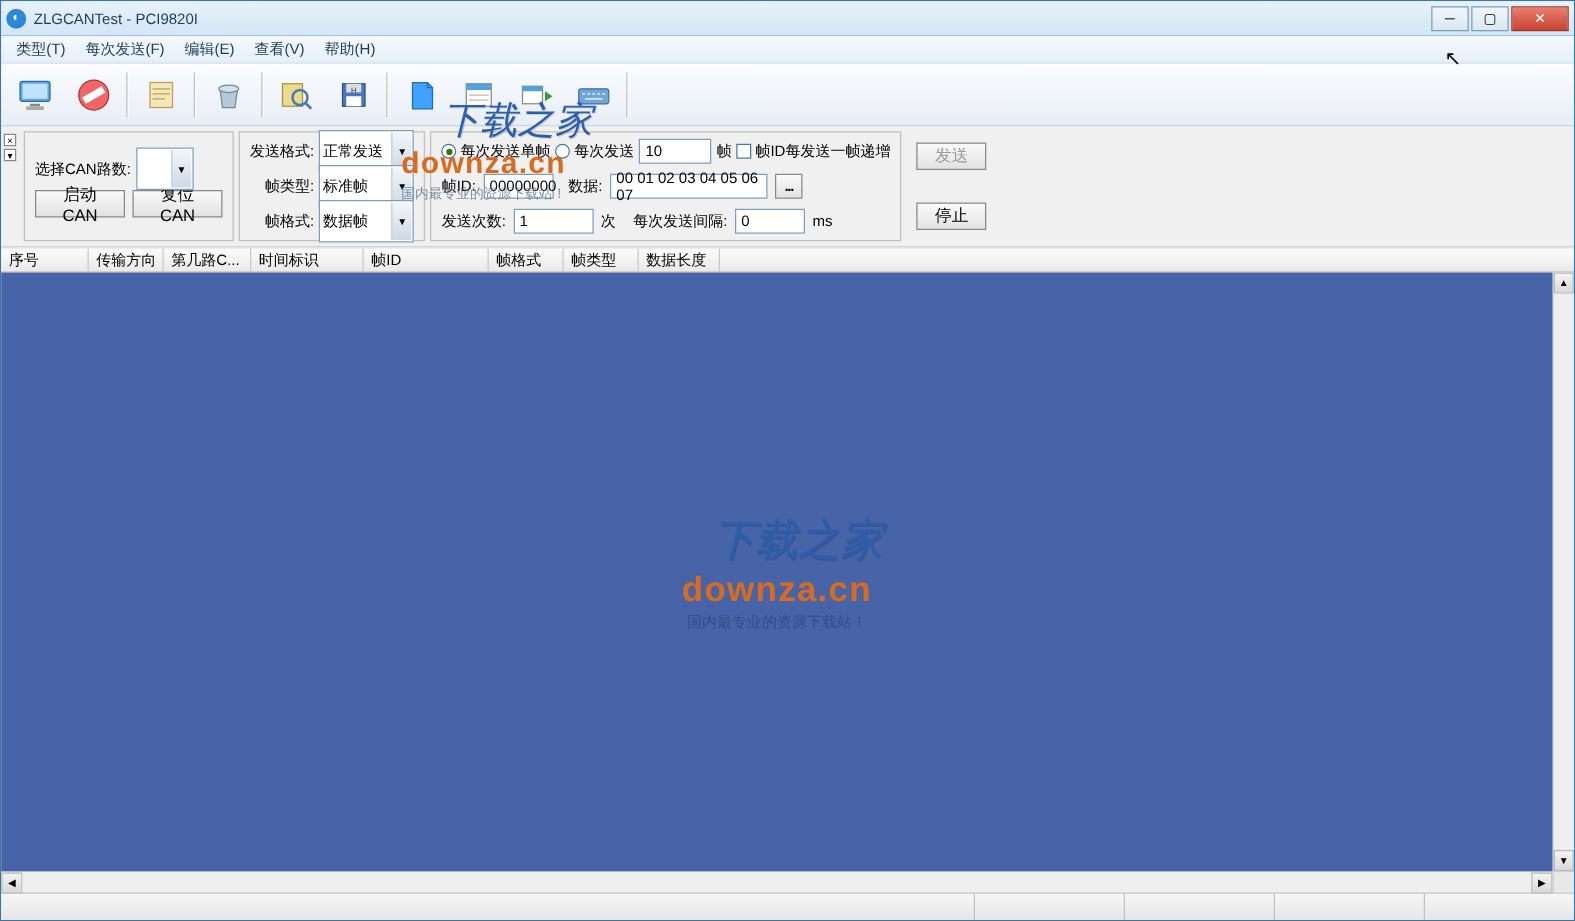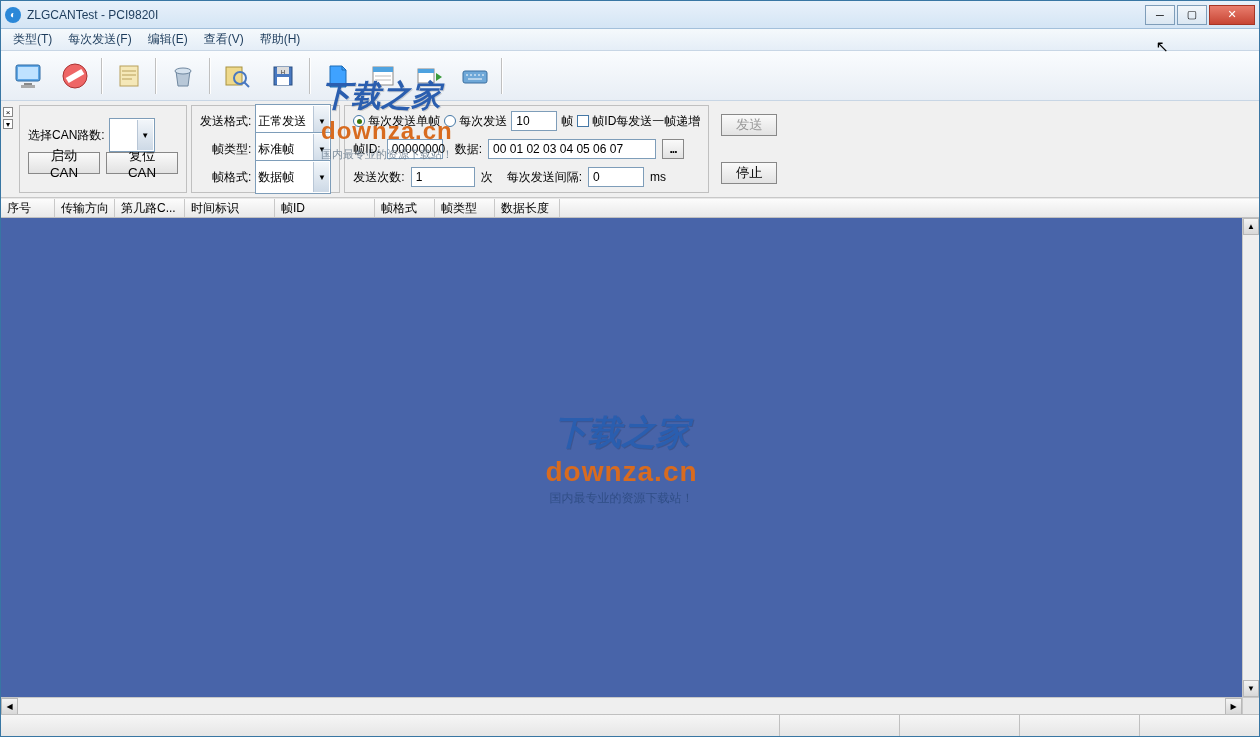--- a/index.html
+++ b/index.html
@@ -37,21 +37,21 @@
 .table-body { flex: 1; background: #4864a9; position: relative; overflow: hidden; }
 .vscroll { width: 17px; background: #f0f0f0; border-left: 1px solid #c8c8c8; display: flex; flex-direction: column; }
 .scroll-btn { height: 17px; background: linear-gradient(#f4f4f4, #d8d8d8); border: 1px solid #b8b8b8; display: flex; align-items: center; justify-content: center; font-size: 8px; }
 .scroll-track { flex: 1; background: #efefef; }
 .hscroll-row { height: 17px; display: flex; border-top: 1px solid #c8c8c8; }
 .hscroll { flex: 1; background: #efefef; display: flex; }
 .statusbar { height: 22px; background: linear-gradient(#f6f6f6, #e6e6e6); border-top: 1px solid #c0c0c0; display: flex; }
 .status-cell { border-left: 1px solid #c0c0c0; padding: 2px 6px; }
 .status-main { flex: 1; }
 .watermark { position: absolute; left: 50%; top: 50%; transform: translate(-50%, -50%); text-align: center; pointer-events: none; }
-.wm-cn { font-size: 34px; font-weight: bold; font-style: italic; color: #2a5eaf; text-shadow: 1px 1px 0 rgba(0,0,0,0.15); }
+.wm-cn { font-size: 34px; font-weight: normal; font-style: italic; color: #2a5eaf; text-shadow: 1px 1px 0 rgba(0,0,0,0.15); margin-left: 33px; }
 .wm-en { font-size: 28px; font-weight: bold; color: #d86b1f; letter-spacing: 1px; }
 .wm-sub { font-size: 12px; color: #3b5180; opacity: 0.85; margin-top: 2px; }
 .watermark-top { position: absolute; left: 320px; top: 25px; pointer-events: none; text-align: left; z-index: 5; }
 .watermark-top .wm-cn { font-size: 30px; }
 .watermark-top .wm-en { font-size: 24px; }
 .watermark-top .wm-sub { color: #6b7d8e; font-size: 11px; }
 .data-row-wrap { flex: 1; display: flex; min-height: 0; }
 .cursor-arrow { position: absolute; right: 90px; top: 36px; font-size: 16px; color: #000; z-index: 20; pointer-events: none; }
 svg { display: block; }
 </style>
@@ -207,36 +207,36 @@
     <div class="group-box" style="padding:4px 8px">
       <div class="form-row" style="">
         <div class="radio">
           <div class="radio-dot checked"></div>
           <span>每次发送单帧</span>
         </div>
         <div class="radio">
           <div class="radio-dot"></div>
           <span>每次发送</span>
         </div>
-        <div class="input" style="width:46px">
+        <div class="input" style="width:58px">
           <span>10</span>
         </div>
         <span class="lbl">帧</span>
         <div class="checkbox">
           <div class="check-box"></div>
           <span>帧ID每发送一帧递增</span>
         </div>
       </div>
       <div class="form-row" style="gap:6px">
         <span class="lbl">帧ID:</span>
         <div class="input" style="width:56px">
           <span>00000000</span>
         </div>
         <span class="lbl" style="margin-left:6px">数据:</span>
-        <div class="input" style="width:168px">
+        <div class="input" style="width:126px">
           <span>00 01 02 03 04 05 06 07</span>
         </div>
         <div class="ellipsis-btn">...</div>
       </div>
       <div class="form-row" style="gap:6px">
         <span class="lbl">发送次数:</span>
         <div class="input" style="width:64px">
           <span>1</span>
         </div>
         <span class="lbl">次</span>
@@ -248,21 +248,21 @@
       </div>
     </div>
 
     <div class="group-box" style="width:66px;border:none;background:transparent;gap:26px">
       <button class="btn disabled" style="width:56px">发送</button>
       <button class="btn" style="width:56px">停止</button>
     </div>
   </div>
 
   <div class="table-header">
-    <div class="th" style="width:54px">序号</div>
+    <div class="th" style="width:70px">序号</div>
     <div class="th" style="width:60px">传输方向</div>
     <div class="th" style="width:70px">第几路C...</div>
     <div class="th" style="width:90px">时间标识</div>
     <div class="th" style="width:100px">帧ID</div>
     <div class="th" style="width:60px">帧格式</div>
     <div class="th" style="width:60px">帧类型</div>
     <div class="th" style="width:65px">数据长度</div>
     <div class="th" style="flex:1;border-right:none"></div>
   </div>
 

